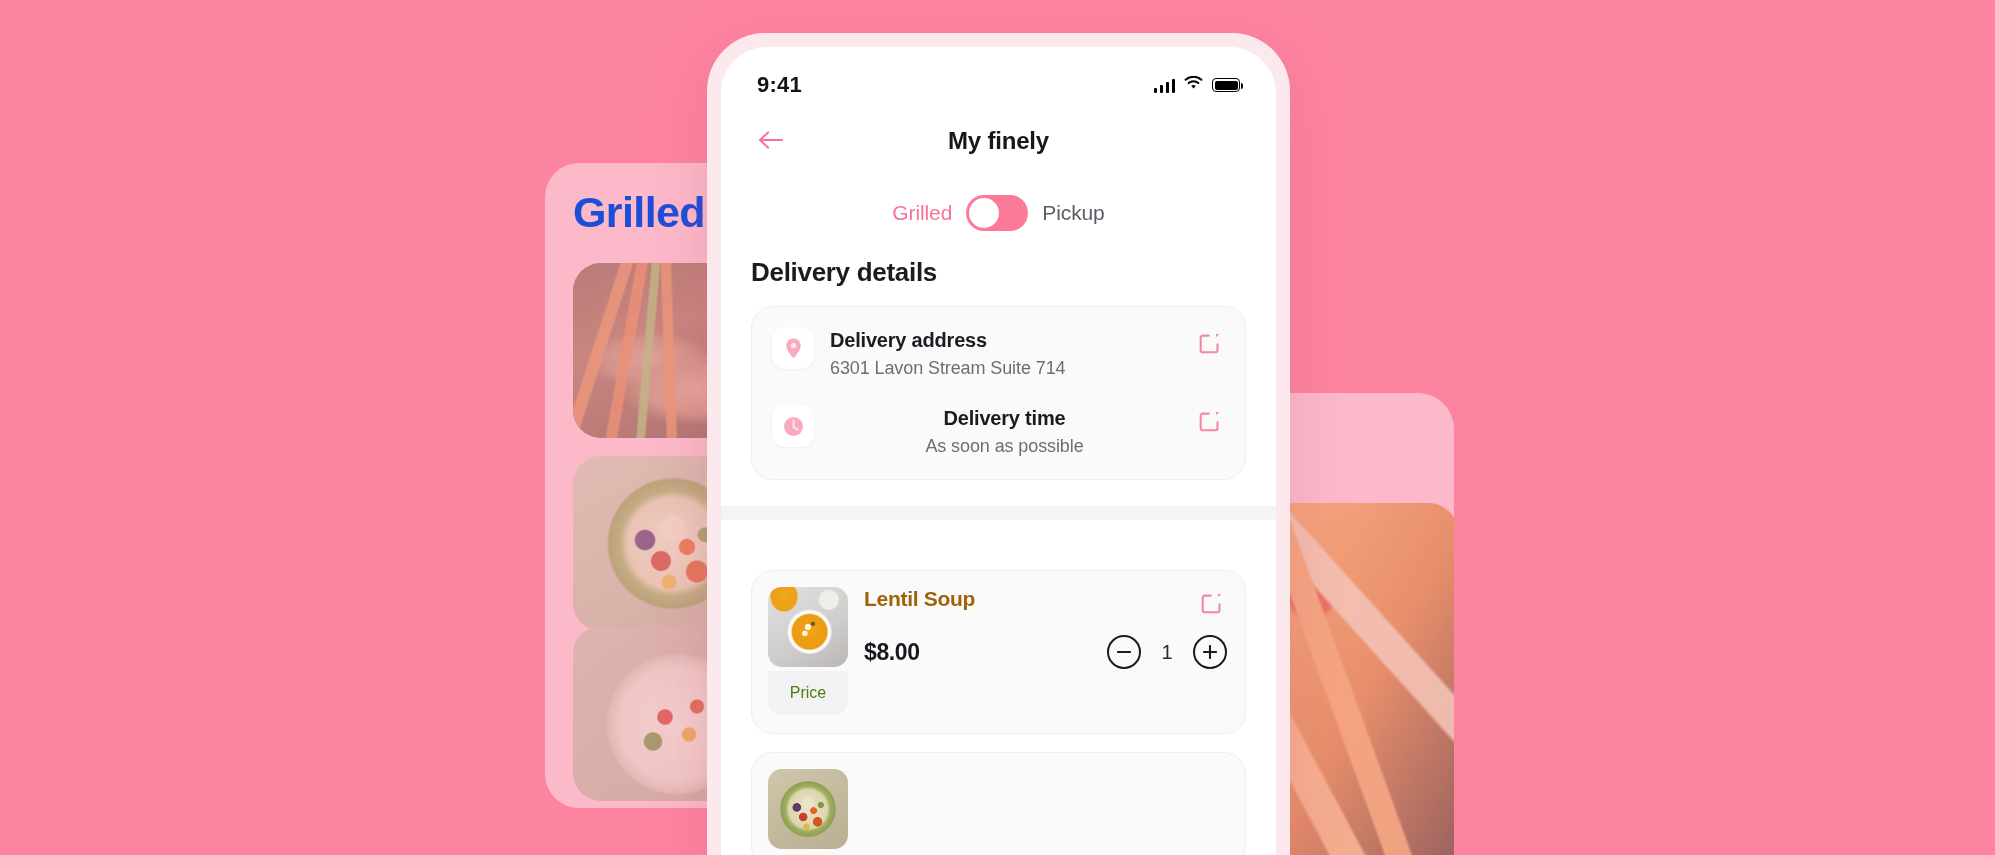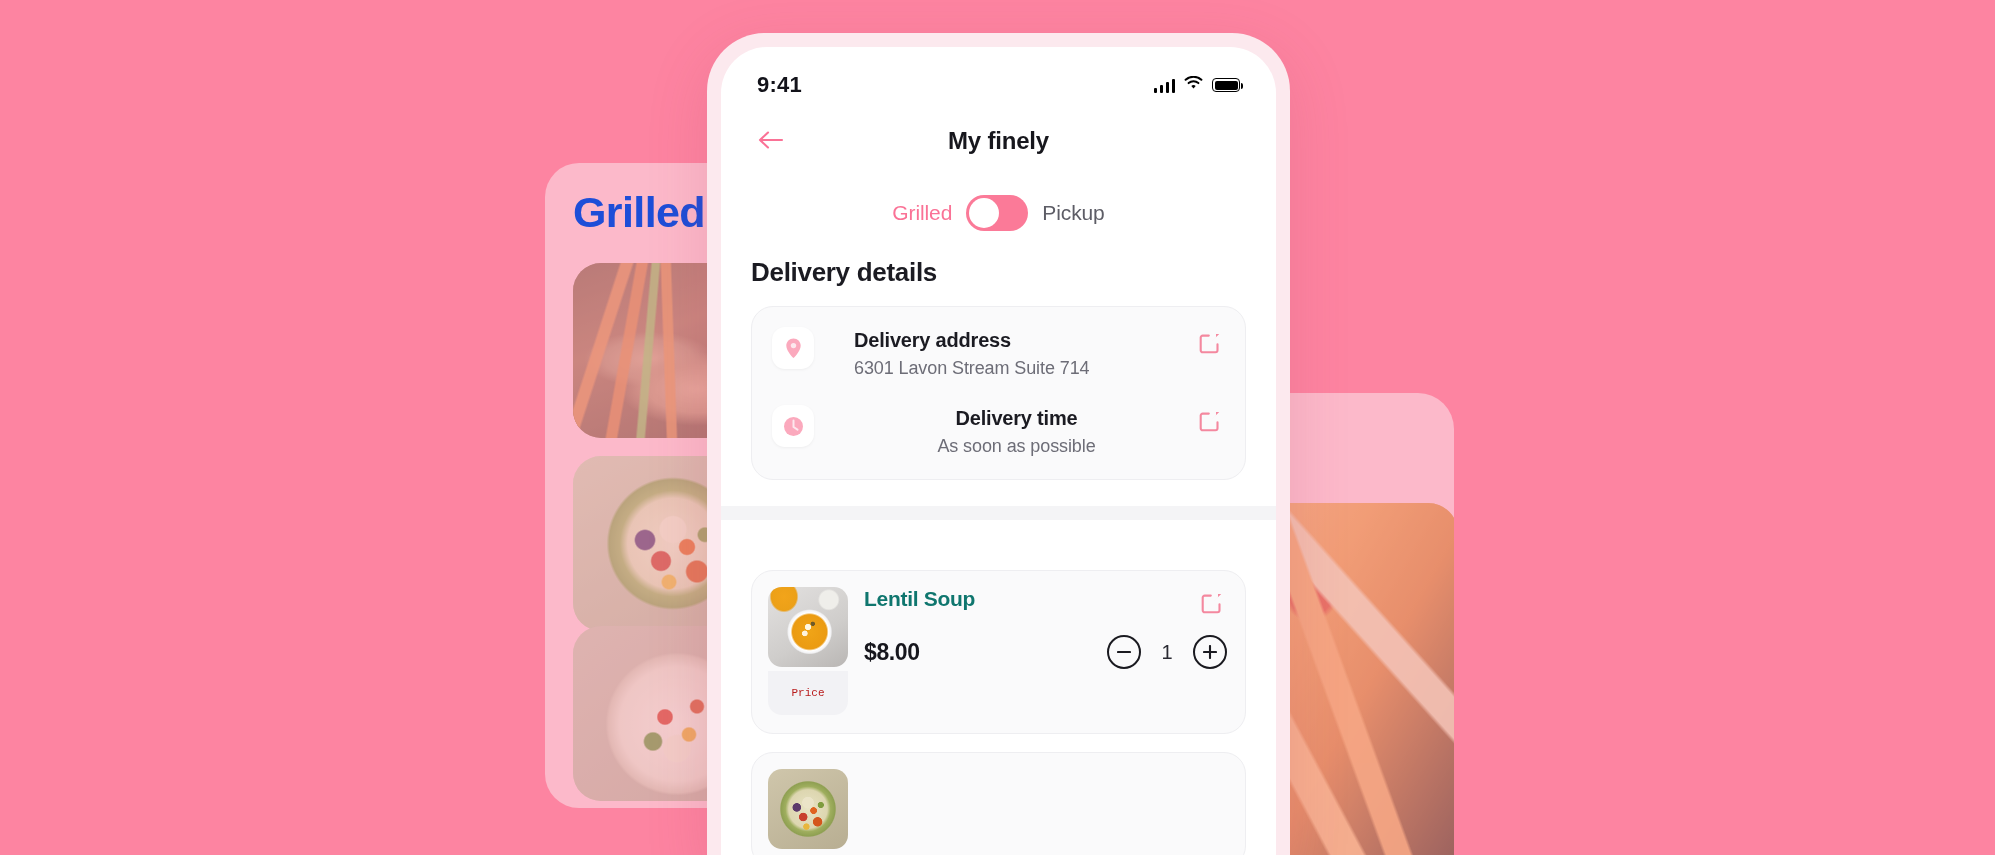--- a/index.html
+++ b/index.html
@@ -216,21 +216,21 @@
     padding: 20px 20px 22px 20px;
   }
   .info-row { display:flex; align-items:flex-start; gap: 16px; position: relative; }
   .info-row + .info-row { margin-top: 26px; text-align: center; }
   .icon-tile {
     width: 42px; height: 42px; border-radius: 13px;
     background: #fff; flex:0 0 auto;
     display:flex; align-items:center; justify-content:center;
     box-shadow: 0 1px 3px rgba(0,0,0,.05);
   }
-  .info-text { flex: 1 1 auto; padding-top: 1px; margin-left: 24px; }
+  .info-text { flex: 1 1 auto; padding-top: 1px; }
   .info-title {
     font-size: 20px; font-weight: 700; color: #1b1b22;
     letter-spacing: -0.2px; line-height: 1.25;
   }
   .info-sub {
     font-size: 18px; color: #6d6d77; margin-top: 5px;
     letter-spacing: -0.1px;
   }
   .edit-btn {
     flex: 0 0 auto; width: 30px; height: 30px;
@@ -267,26 +267,26 @@
       radial-gradient(circle at 50% 50%, #fff7e2 0%, #fff7e2 5%, transparent 6%),
       radial-gradient(circle at 56% 46%, #6e5a2a 0%, #6e5a2a 3%, transparent 4%),
       radial-gradient(circle at 46% 58%, #fdf3de 0%, #fdf3de 4%, transparent 5%),
       radial-gradient(circle at 76% 16%, #efeeea 0%, #efeeea 10%, transparent 12%);
   }
   .price-badge {
     margin-top: 4px;
     height: 44px; border-radius: 0 0 14px 14px;
     background: #f2f2f5;
     display:flex; align-items:center; justify-content:center;
-    font-size: 11px; color: #b91c1c; font-family: Liberation Mono, monospace;
+    font-size: 16px; color: #4d7c0f;
   }
   .order-body { flex: 1 1 auto; min-width: 0; }
   .order-head { display:flex; align-items:flex-start; }
   .order-name {
-    font-size: 21px; font-weight: 700; color: #0f766e;
+    font-size: 21px; font-weight: 700; color: #a16207;
     letter-spacing: -0.3px; flex: 1 1 auto;
   }
   .order-desc {
     margin-top: 6px; font-size: 16px; line-height: 1.42;
     color: #7a7a84; letter-spacing: -0.1px;
     display: -webkit-box; -webkit-line-clamp: 2; -webkit-box-orient: vertical;
     overflow: hidden;
   }
   .order-foot {
     margin-top: 16px;

